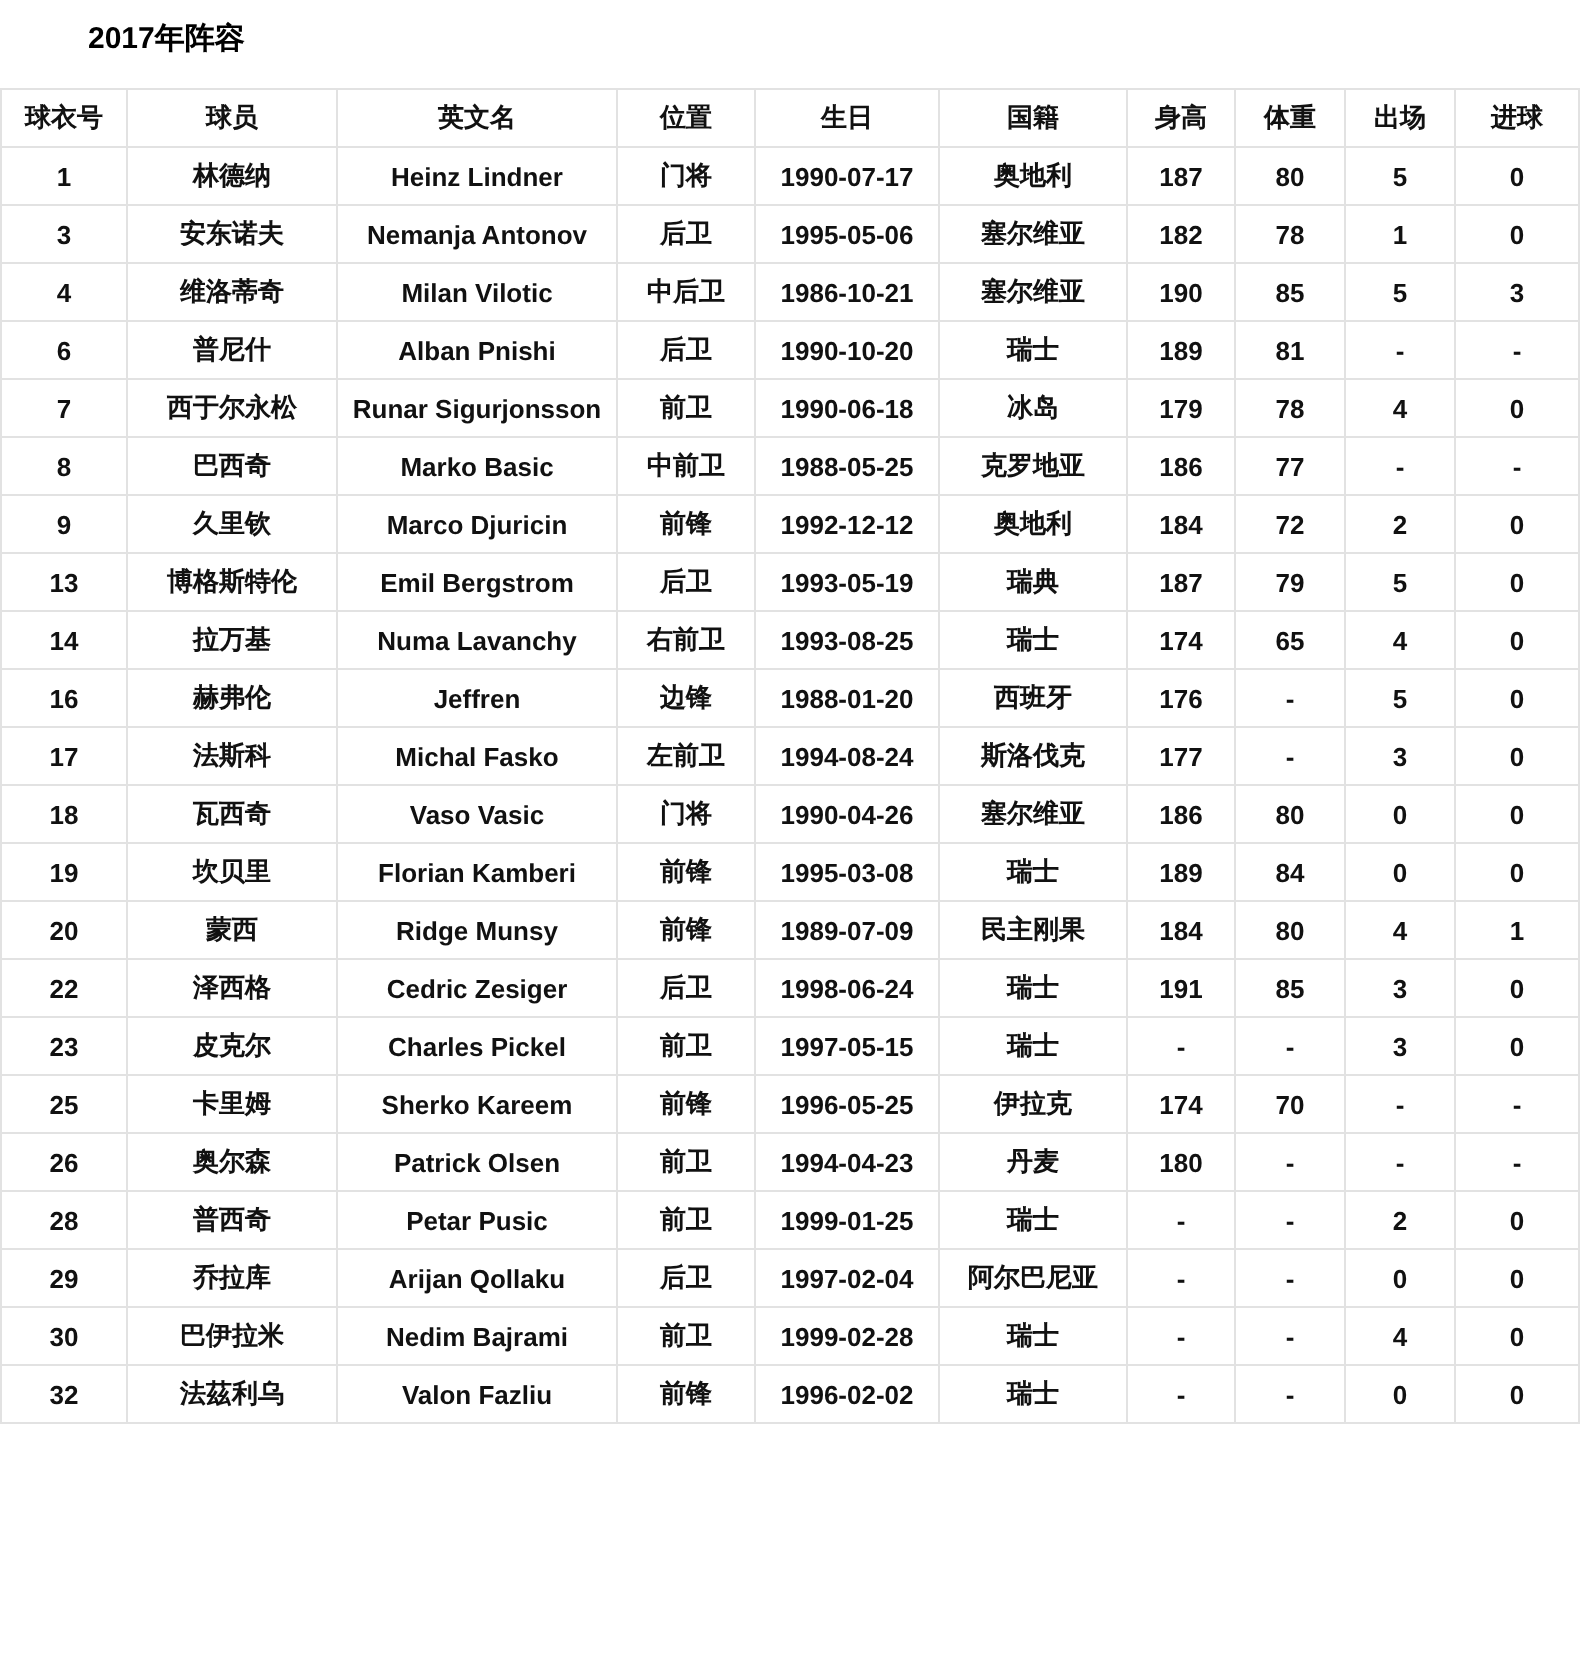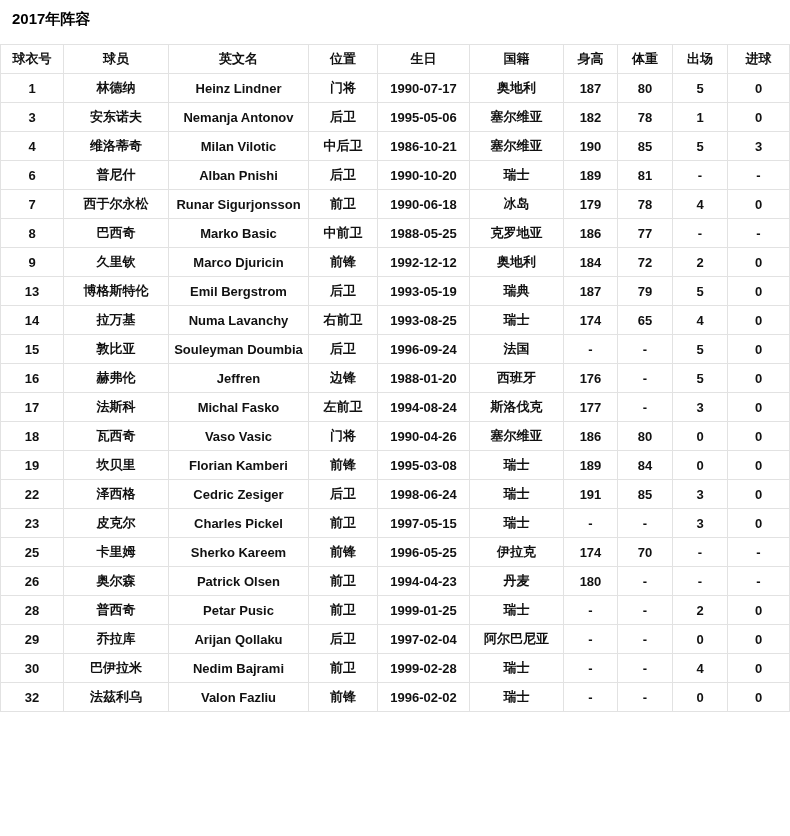--- a/index.html
+++ b/index.html
@@ -11,21 +11,21 @@
   .page {
     width: 790px;
     height: 836px;
     overflow: hidden;
     background: #ffffff;
   }
   .page-title {
     font-size: 15px;
     font-weight: bold;
     color: #000000;
-    padding: 10px 0 0 12px;
+    padding: 10px 0 0 44px;
     height: 44px;
   }
   table.squad {
     border-collapse: collapse;
     table-layout: fixed;
     width: 789px;
     margin-left: 0px;
   }
   table.squad th, table.squad td {
     border: 1px solid #e2e2e2;
@@ -186,32 +186,20 @@
           <td>Numa Lavanchy</td>
           <td>右前卫</td>
           <td>1993-08-25</td>
           <td>瑞士</td>
           <td>174</td>
           <td>65</td>
           <td>4</td>
           <td>0</td>
         </tr>
         <tr>
-          <td>15</td>
-          <td>敦比亚</td>
-          <td>Souleyman Doumbia</td>
-          <td>后卫</td>
-          <td>1996-09-24</td>
-          <td>法国</td>
-          <td>-</td>
-          <td>-</td>
-          <td>5</td>
-          <td>0</td>
-        </tr>
-        <tr>
           <td>16</td>
           <td>赫弗伦</td>
           <td>Jeffren</td>
           <td>边锋</td>
           <td>1988-01-20</td>
           <td>西班牙</td>
           <td>176</td>
           <td>-</td>
           <td>5</td>
           <td>0</td>
@@ -246,20 +234,32 @@
           <td>Florian Kamberi</td>
           <td>前锋</td>
           <td>1995-03-08</td>
           <td>瑞士</td>
           <td>189</td>
           <td>84</td>
           <td>0</td>
           <td>0</td>
         </tr>
         <tr>
+          <td>20</td>
+          <td>蒙西</td>
+          <td>Ridge Munsy</td>
+          <td>前锋</td>
+          <td>1989-07-09</td>
+          <td>民主刚果</td>
+          <td>184</td>
+          <td>80</td>
+          <td>4</td>
+          <td>1</td>
+        </tr>
+        <tr>
           <td>22</td>
           <td>泽西格</td>
           <td>Cedric Zesiger</td>
           <td>后卫</td>
           <td>1998-06-24</td>
           <td>瑞士</td>
           <td>191</td>
           <td>85</td>
           <td>3</td>
           <td>0</td>

